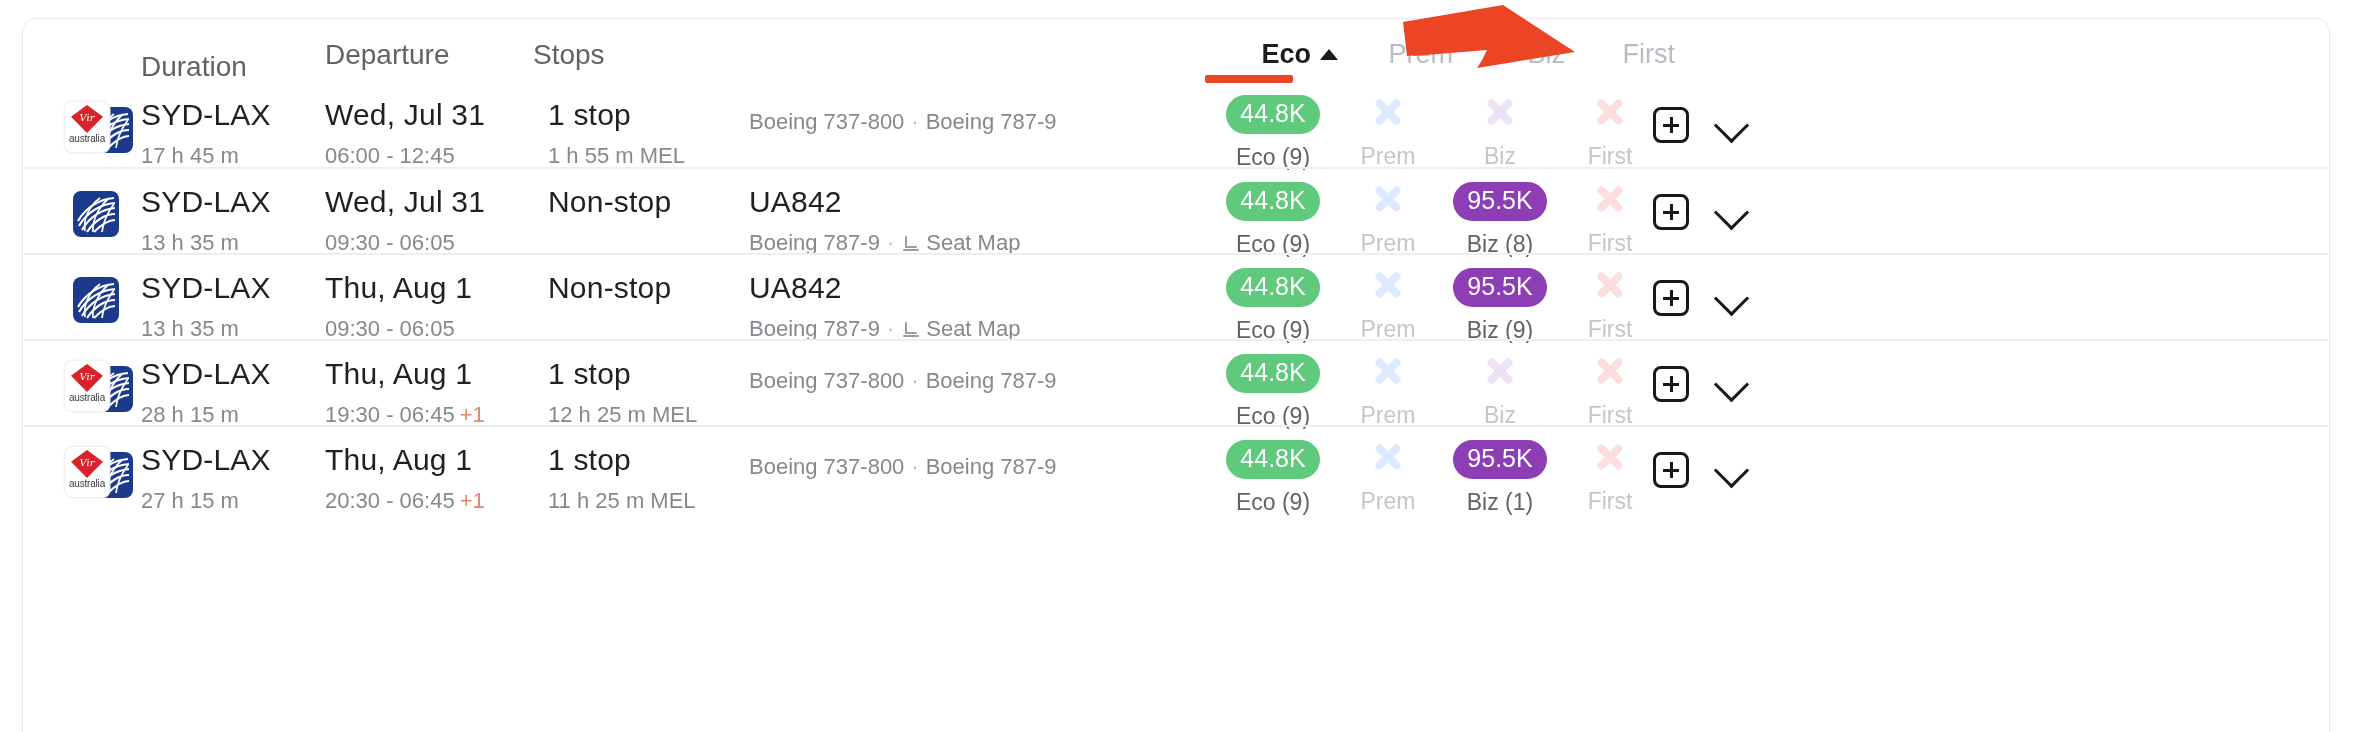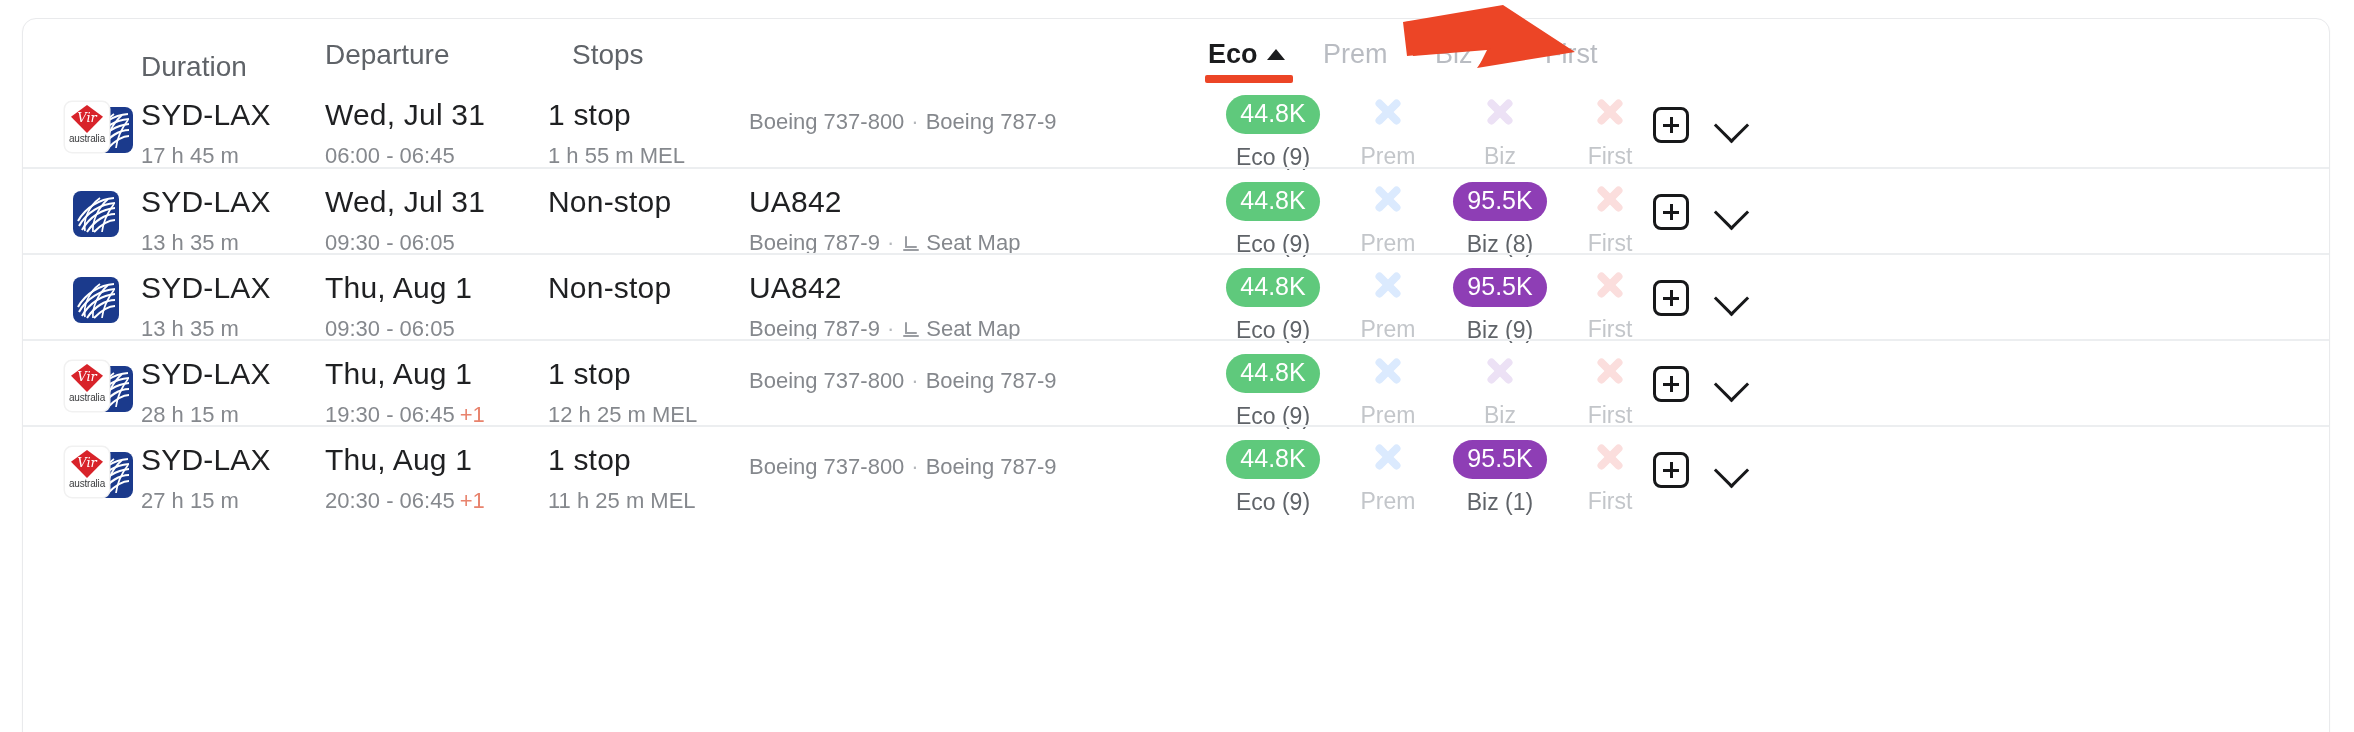--- a/index.html
+++ b/index.html
@@ -63,21 +63,21 @@
     top: 20px;
     font-size: 28px;
     color: #5f6368;
     font-weight: 400;
     white-space: nowrap;
   }
   .th.cabin {
     top: 20px;
     font-size: 27px;
     color: #b9bcc2;
-    text-align: left;
+    text-align: right;
   }
   .th.cabin.active {
     color: #1b1c1e;
     font-weight: 700;
   }
   .sortcaret {
     display: inline-block;
     margin-left: 9px;
     width: 0; height: 0;
     border-left: 9px solid transparent;
@@ -148,21 +148,21 @@
     background: #d8232a;
     clip-path: polygon(50% 0%, 100% 42%, 50% 100%, 0% 42%);
   }
   .va-script {
     position: absolute;
     left: 11px; top: 8px;
     width: 22px; height: 16px;
     color: #ffffff;
     font-family: "DejaVu Serif", serif;
     font-style: italic;
-    font-size: 13px;
+    font-size: 10px;
     line-height: 16px;
     text-align: center;
   }
   .va-word {
     position: absolute;
     left: 0; right: 0; top: 31px;
     text-align: center;
     font-size: 10px;
     color: #3b3c3e;
     letter-spacing: -.2px;
@@ -250,21 +250,21 @@
 </head>
 <body>
 
 <div id="stage">
 
   <div class="card">
     <div class="grid" id="grid">
         <div class="thead">
           <div class="th" style="left: 118px; margin-top: 12px;">Duration</div>
           <div class="th" style="left: 302px;">Departure</div>
-          <div class="th" style="left: 549px;">Stops</div>
+          <div class="th" style="left: 510px;">Stops</div>
           <div class="sortbar" style="left: 1182px; width: 88px;"></div>
           <div class="th cabin active" style="left: 1185px; width: 130px;"><span>Eco</span><span class="sortcaret"></span></div>
           <div class="th cabin" style="left: 1300px; width: 130px;"><span>Prem</span></div>
           <div class="th cabin" style="left: 1412px; width: 130px;"><span>Biz</span></div>
           <div class="th cabin" style="left: 1522px; width: 130px;"><span>First</span></div>
         </div>
         <div class="hrow" style="top: 62px;">
           <div class="logos" style="left: 42px;">
             <div class="logo-united" style="left: 22px; top: 6px; z-index: 1;">
               <svg class="globe" viewBox="0 0 40 38" xmlns="http://www.w3.org/2000/svg">
@@ -287,21 +287,21 @@
               <div class="va-script">Vir</div>
               <div class="va-word">australia</div>
             </div>
           </div>
           <div class="cellwrap" style="left: 118px;">
             <div class="primary">SYD-LAX</div>
             <div class="secondary">17 h 45 m</div>
           </div>
           <div class="cellwrap" style="left: 302px;">
             <div class="primary">Wed, Jul 31</div>
-            <div class="secondary"><span>06:00 - 06:45</span></div>
+            <div class="secondary"><span>06:00 - 12:45</span></div>
           </div>
           <div class="cellwrap" style="left: 525px;">
             <div class="primary">1 stop</div>
             <div class="secondary">1 h 55 m MEL</div>
           </div>
           <div class="cellwrap" style="left: 726px;">
             <div class="secondary"><span>Boeing 737-800</span><span class="sep">·</span><span>Boeing 787-9</span></div>
           </div>
           <div class="cabin-cell" style="left: 1185px; width: 130px;"><span class="badge eco">44.8K</span><div class="cabin-label">Eco (9)</div></div>
           <div class="cabin-cell" style="left: 1300px; width: 130px;"><span class="xmark x-prem"></span><div class="cabin-label dim">Prem</div></div>

